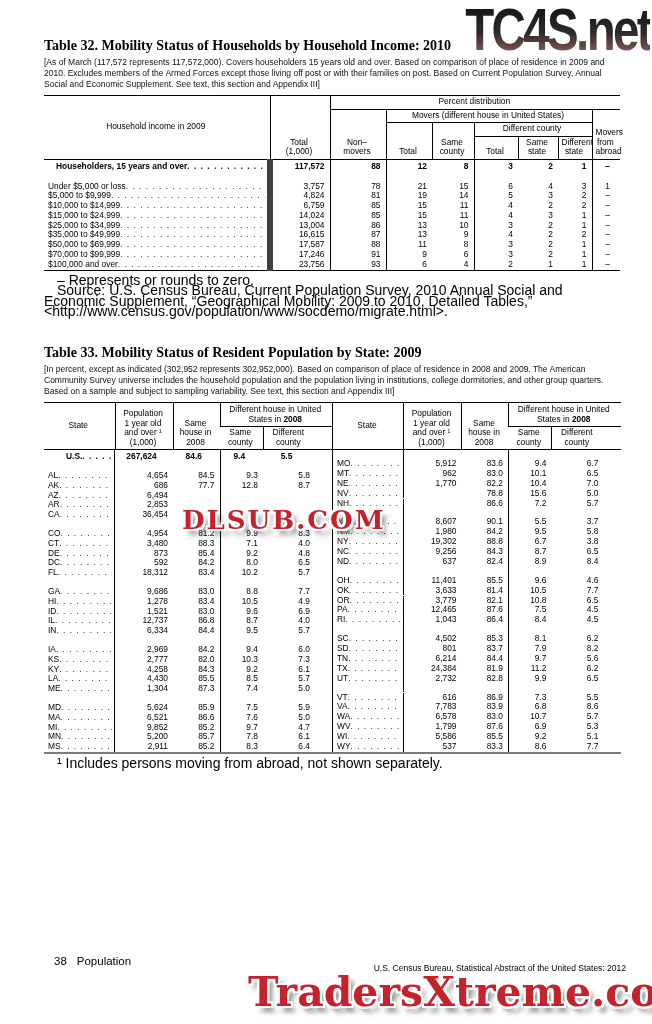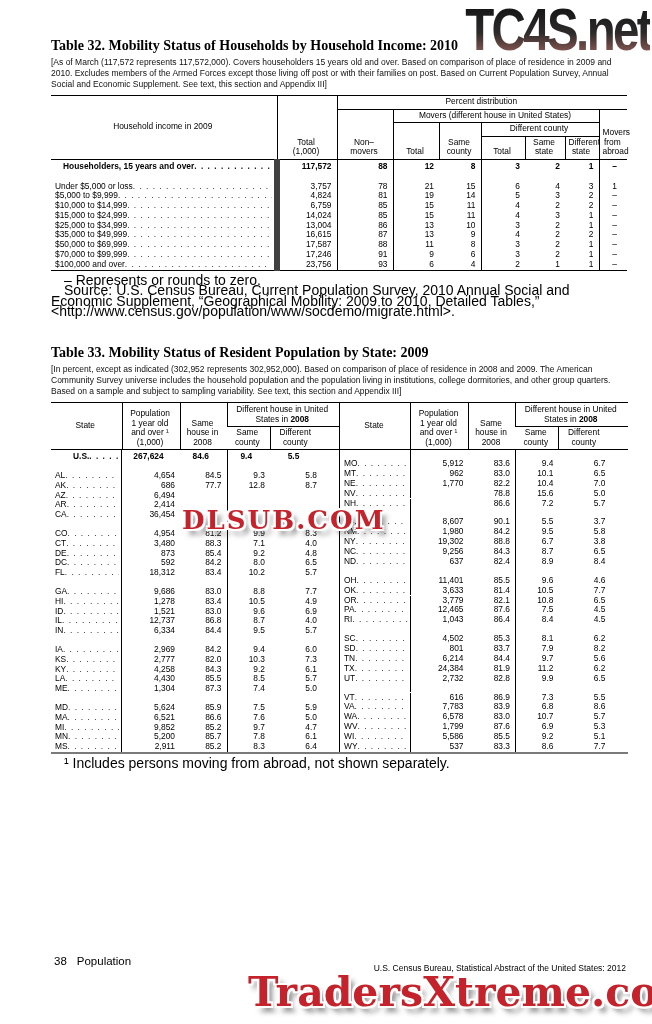--- a/index.html
+++ b/index.html
@@ -14,21 +14,21 @@
            -webkit-background-clip:text;background-clip:text;color:transparent;}
   .wm-red{font-family:"DejaVu Serif","Liberation Serif",serif;font-weight:bold;color:#c4232b;
           text-shadow:
             -2px -2px 0 #fff, 2px -2px 0 #fff, -2px 2px 0 #fff, 2px 2px 0 #fff,
             -2px 0 0 #fff, 2px 0 0 #fff, 0 -2px 0 #fff, 0 2px 0 #fff,
             5px 6px 5px rgba(60,60,60,.55);}
   .wm-dlsub{left:182px;top:505px;font-size:26px;letter-spacing:2px;transform:scaleY(1.02);}
   .wm-traders{left:248px;top:968px;font-size:41px;letter-spacing:0px;}
 
   
-  .sect{position:absolute;left:51px;width:576px;z-index:1;}
+  .sect{position:absolute;left:44px;width:576px;z-index:1;}
   .t-title{font-family:"Liberation Serif",serif;font-weight:bold;font-size:14px;line-height:17px;margin:0 0 3px 0;}
   .t-note{font-size:8.5px;line-height:11px;margin:0 0 5px 0;color:#101010;}
   .fnotes{font-size:14px;line-height:10.5px;margin-top:4px;}
   .fnotes p{margin:0;text-indent:13px;}
 
   
   table{border-collapse:collapse;table-layout:fixed;}
   th,td{font-size:8.4px;font-weight:normal;margin:0;}
   th{white-space:pre-line;padding:1px 5px 2px 3px;line-height:9.5px;vertical-align:bottom;}
   th.ctr{text-align:center;}
@@ -368,21 +368,21 @@
               <td class="num c0">6,494</td>
               <td class="num c1"></td>
               <td class="num c2"></td>
               <td class="num c3"></td>
             </tr>
             <tr>
               <td class="lbl">
                 <span class="lt">AR</span>
                 <span class="dots"></span>
               </td>
-              <td class="num c0">2,414</td>
+              <td class="num c0">2,853</td>
               <td class="num c1"></td>
               <td class="num c2"></td>
               <td class="num c3"></td>
             </tr>
             <tr>
               <td class="lbl">
                 <span class="lt">CA</span>
                 <span class="dots"></span>
               </td>
               <td class="num c0">36,454</td>

